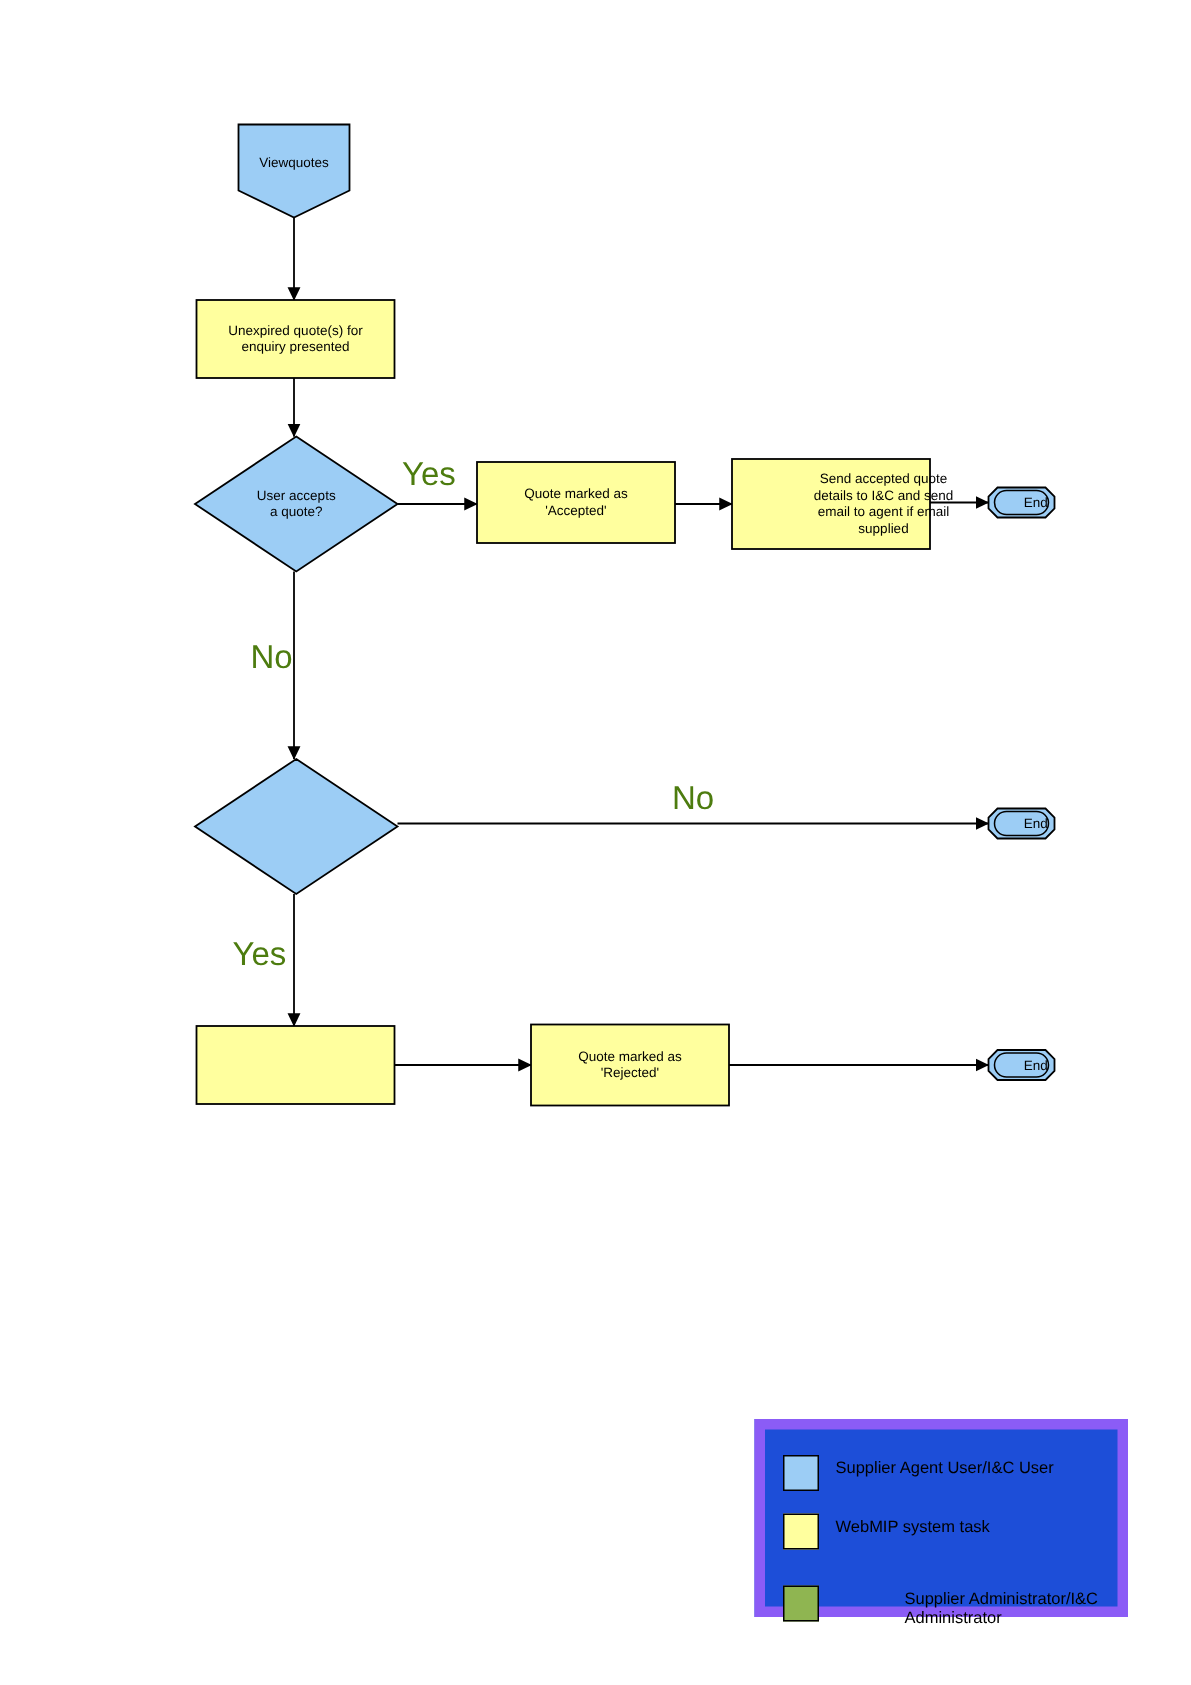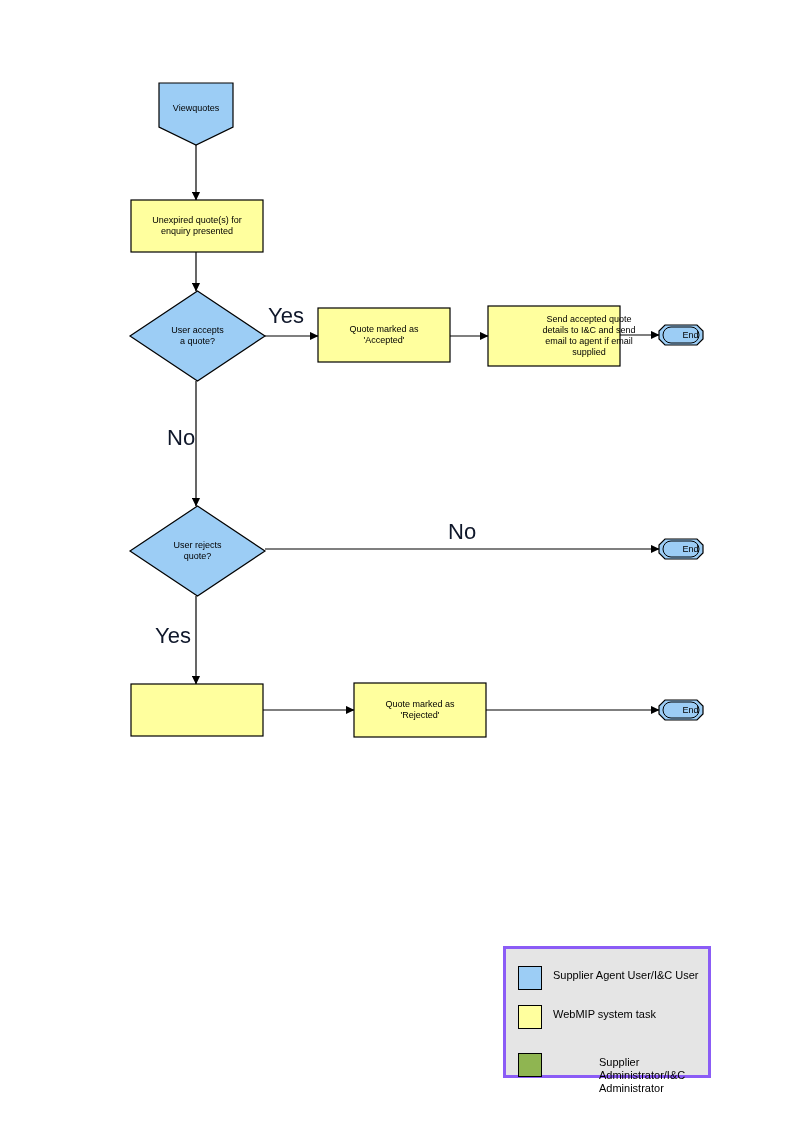--- a/index.html
+++ b/index.html
@@ -38,43 +38,43 @@
     line-height: 11px;
     color: #000000;
     pointer-events: none;
     white-space: pre-line;
   }
   .edge-label {
     position: absolute;
     font-family: "Liberation Sans", sans-serif;
     font-size: 22px;
     line-height: 22px;
-    color: #0f172a;
+    color: #4d7c0f;
     white-space: nowrap;
   }
   .end-label {
     position: absolute;
     display: flex;
     align-items: center;
     justify-content: center;
     font-family: "Liberation Sans", sans-serif;
     font-size: 9px;
     color: #000000;
     width: 63px;
     height: 20px;
   }
   
   #legend-box {
     position: absolute;
     left: 503px;
     top: 946px;
-    width: 208px;
+    width: 249px;
     height: 132px;
-    border: 3px solid #8b5cf6;
-    background: #e5e5e5;
+    border: 7px solid #8b5cf6;
+    background: #1d4ed8;
     box-sizing: border-box;
   }
   .legend-row {
     position: absolute;
     left: 12px;
     display: flex;
     align-items: flex-start;
   }
   .legend-swatch {
     width: 24px;
@@ -155,22 +155,20 @@
   <div class="node-label" style="left:318px; top:308px; width:132px; height:54px;">Quote  marked as
 'Accepted'</div>
 
   <div class="node-label" style="left:488px; top:306px; width:132px; height:60px;padding-left:35px;">Send accepted quote
 details to I&amp;C and send
 email to agent if email
 supplied</div>
 
   <div class="end-label" style="left:659px; top:325px;">End</div>
 
-  <div class="node-label" style="left:140px; top:506px; width:115px; height:90px;">User rejects
-quote?</div>
 
   <div class="end-label" style="left:659px; top:539px;">End</div>
 
 
   <div class="node-label" style="left:354px; top:683px; width:132px; height:54px;">Quote  marked as
 'Rejected'</div>
 
   <div class="end-label" style="left:659px; top:700px;">End</div>
 
   <div class="edge-label" style="left:268px; top:305px;">Yes</div>

